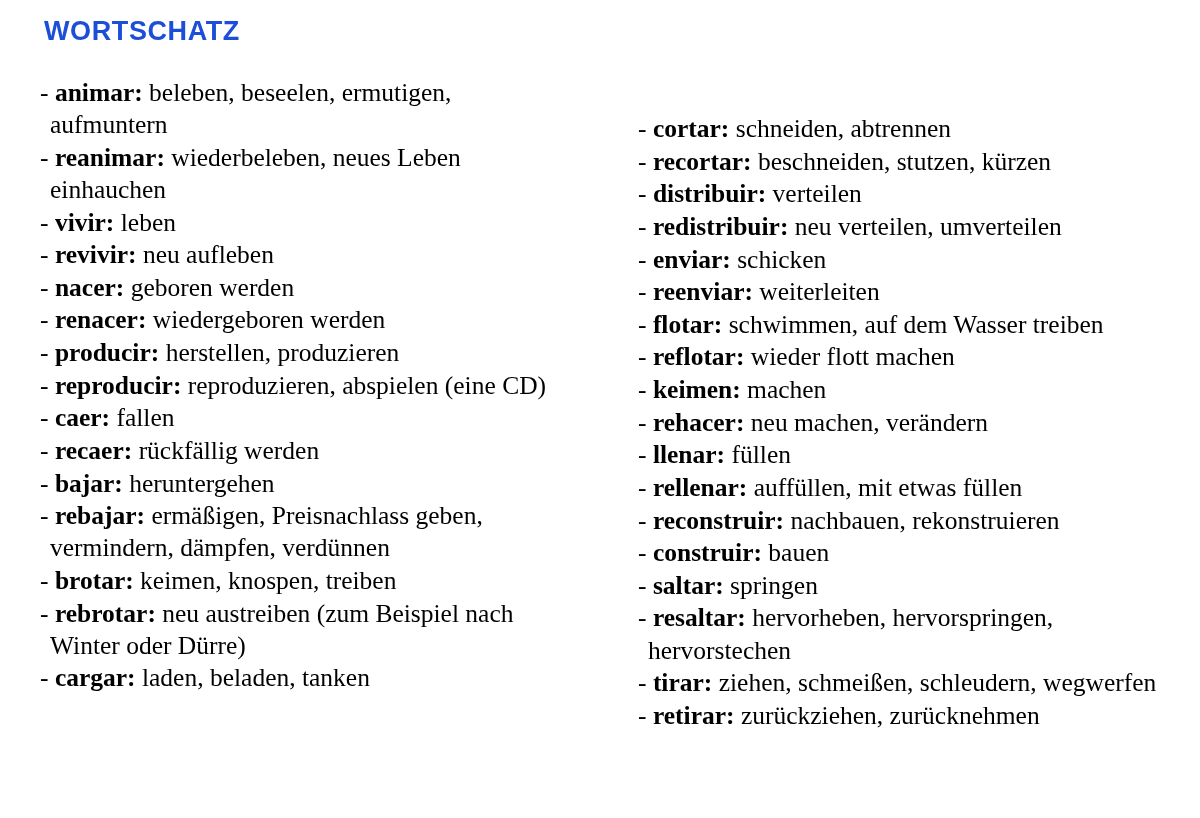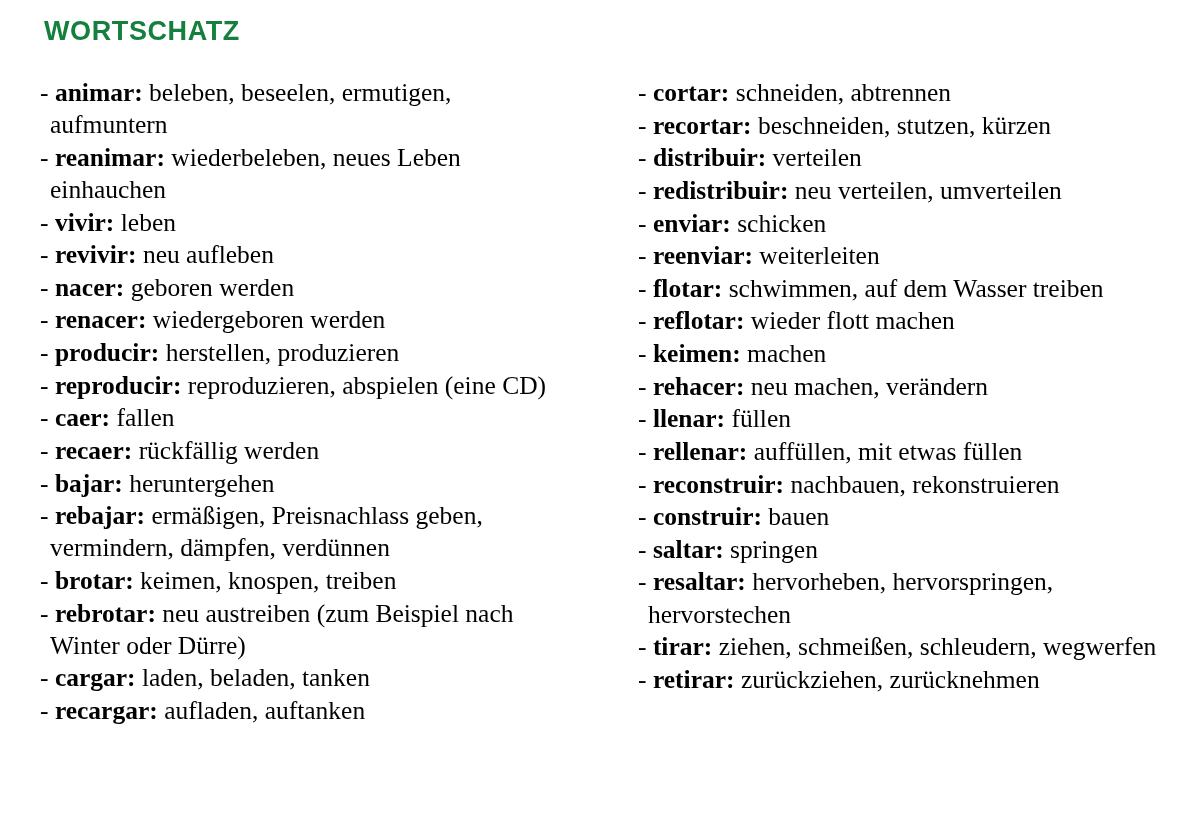--- a/index.html
+++ b/index.html
@@ -19,38 +19,39 @@
     width: 1200px;
     height: 818px;
     box-sizing: border-box;
     padding: 12px 40px 0 40px;
   }
   .section-title {
     font-family: "Liberation Sans", sans-serif;
     font-weight: bold;
     font-size: 27px;
     letter-spacing: 0.6px;
-    color: #15803d;
+    color: #1d4ed8;
     text-transform: uppercase;
     margin: 4px 0 0 4px;
   }
   .columns {
     display: flex;
     margin-top: 30px;
     gap: 8px;
   }
   .col {
     width: 50%;
     box-sizing: border-box;
   }
   .col.left {
     padding-right: 36px;
   }
   .col.right {
     padding-left: 34px;
+    margin-top: 36px;
   }
   .entry {
     font-size: 25.5px;
     line-height: 1.26;
     margin: 0 0 0.5px 0;
     text-indent: -10px;
     padding-left: 10px;
   }
   .dash {
     font-weight: normal;
@@ -79,21 +80,20 @@
         <p class="entry"><span class="dash">-</span> <span class="term">renacer:</span> <span class="def">wiedergeboren werden</span></p>
         <p class="entry"><span class="dash">-</span> <span class="term">producir:</span> <span class="def">herstellen, produzieren</span></p>
         <p class="entry"><span class="dash">-</span> <span class="term">reproducir:</span> <span class="def">reproduzieren, abspielen (eine CD)</span></p>
         <p class="entry"><span class="dash">-</span> <span class="term">caer:</span> <span class="def">fallen</span></p>
         <p class="entry"><span class="dash">-</span> <span class="term">recaer:</span> <span class="def">rückfällig werden</span></p>
         <p class="entry"><span class="dash">-</span> <span class="term">bajar:</span> <span class="def">heruntergehen</span></p>
         <p class="entry"><span class="dash">-</span> <span class="term">rebajar:</span> <span class="def">ermäßigen, Preisnachlass geben, vermindern, dämpfen, verdünnen</span></p>
         <p class="entry"><span class="dash">-</span> <span class="term">brotar:</span> <span class="def">keimen, knospen, treiben</span></p>
         <p class="entry"><span class="dash">-</span> <span class="term">rebrotar:</span> <span class="def">neu austreiben (zum Beispiel nach Winter oder Dürre)</span></p>
         <p class="entry"><span class="dash">-</span> <span class="term">cargar:</span> <span class="def">laden, beladen, tanken</span></p>
-        <p class="entry"><span class="dash">-</span> <span class="term">recargar:</span> <span class="def">aufladen, auftanken</span></p>
       </div>
     <div class="col right" id="col-1">
         <p class="entry"><span class="dash">-</span> <span class="term">cortar:</span> <span class="def">schneiden, abtrennen</span></p>
         <p class="entry"><span class="dash">-</span> <span class="term">recortar:</span> <span class="def">beschneiden, stutzen, kürzen</span></p>
         <p class="entry"><span class="dash">-</span> <span class="term">distribuir:</span> <span class="def">verteilen</span></p>
         <p class="entry"><span class="dash">-</span> <span class="term">redistribuir:</span> <span class="def">neu verteilen, umverteilen</span></p>
         <p class="entry"><span class="dash">-</span> <span class="term">enviar:</span> <span class="def">schicken</span></p>
         <p class="entry"><span class="dash">-</span> <span class="term">reenviar:</span> <span class="def">weiterleiten</span></p>
         <p class="entry"><span class="dash">-</span> <span class="term">flotar:</span> <span class="def">schwimmen, auf dem Wasser treiben</span></p>
         <p class="entry"><span class="dash">-</span> <span class="term">reflotar:</span> <span class="def">wieder flott machen</span></p>

